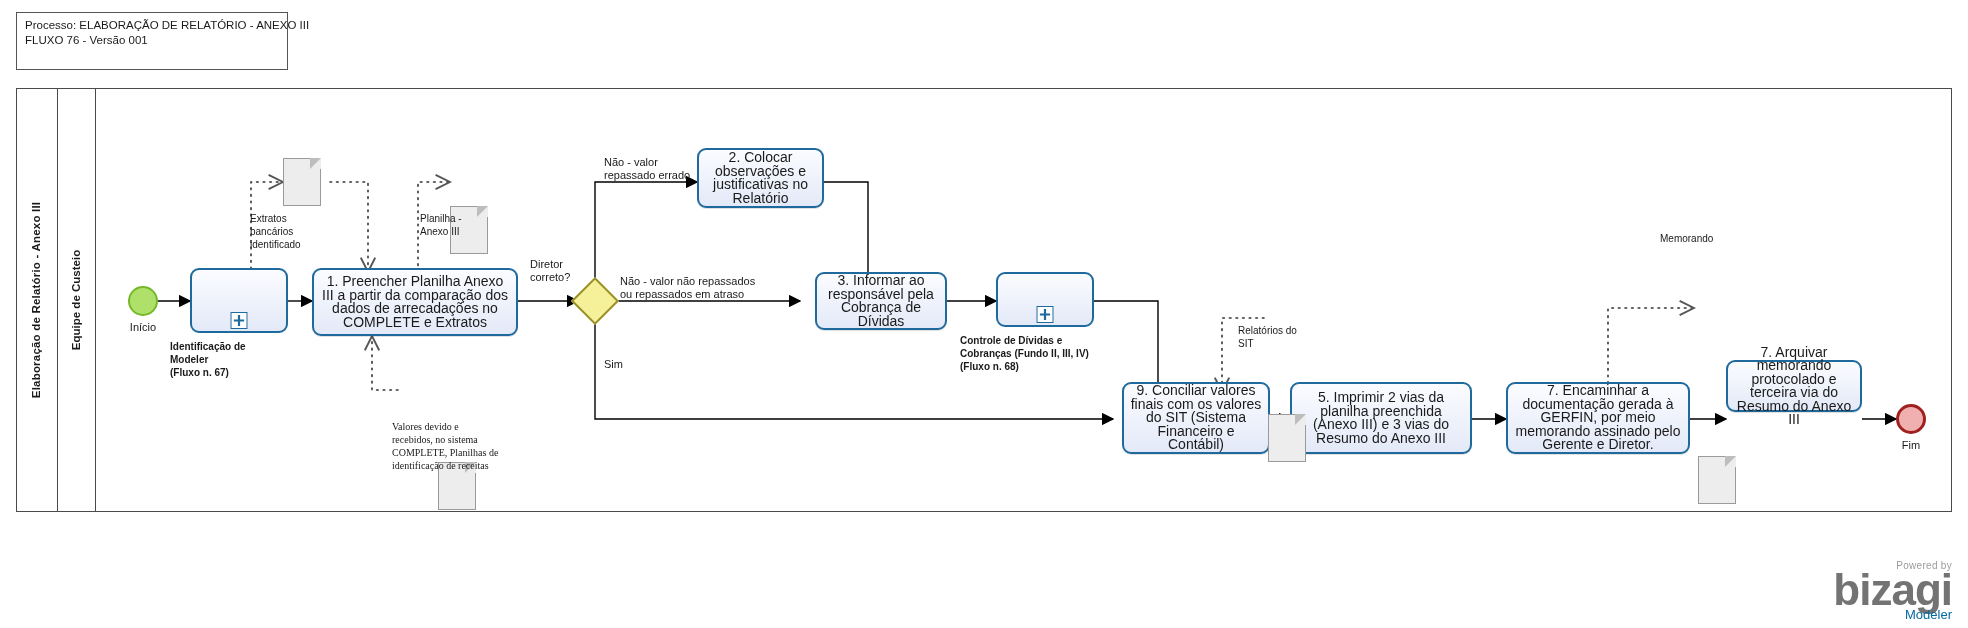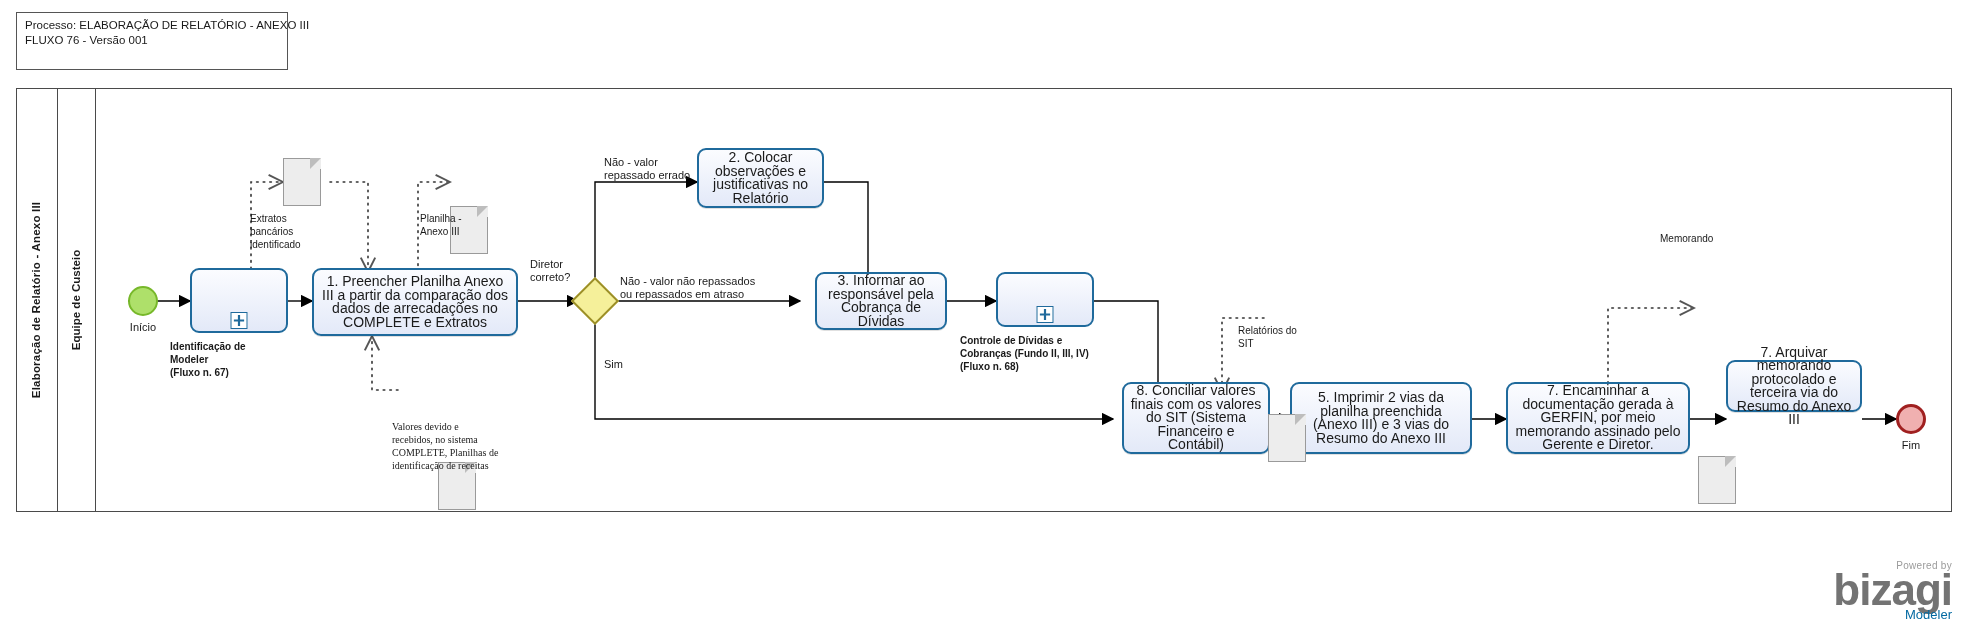--- a/index.html
+++ b/index.html
@@ -179,21 +179,21 @@
   <span class="sp-plus">
       <i></i>
     </span>
 </div>
 <div class="abs sp-label" style="left:960px;top:334px;width:170px;">
   <div>Controle de Dívidas e</div>
   <div>Cobranças (Fundo II, III, IV)</div>
   <div>(Fluxo n. 68)</div>
 </div>
 
-<div class="abs task" style="left:1122px;top:382px;width:148px;height:72px;">8. Conciliar valores finais com os valores do SIT (Sistema Financeiro e Contábil)</div>
+<div class="abs task" style="left:1122px;top:382px;width:148px;height:72px;">9. Conciliar valores finais com os valores do SIT (Sistema Financeiro e Contábil)</div>
 
 <div class="abs task" style="left:1290px;top:382px;width:182px;height:72px;">5. Imprimir 2 vias da planilha preenchida (Anexo III) e 3 vias do Resumo do Anexo III</div>
 
 <div class="abs task" style="left:1506px;top:382px;width:184px;height:72px;">7. Encaminhar a documentação gerada à GERFIN, por meio memorando assinado pelo Gerente e Diretor.</div>
 
 <div class="abs task" style="left:1726px;top:360px;width:136px;height:52px;">7. Arquivar memorando protocolado e terceira via do Resumo do Anexo III</div>
 
 <div class="abs event ev-end" style="left:1896px;top:404px;"></div>
 <div class="abs ev-label" style="left:1876px;top:439px;width:70px;">Fim</div>
 

